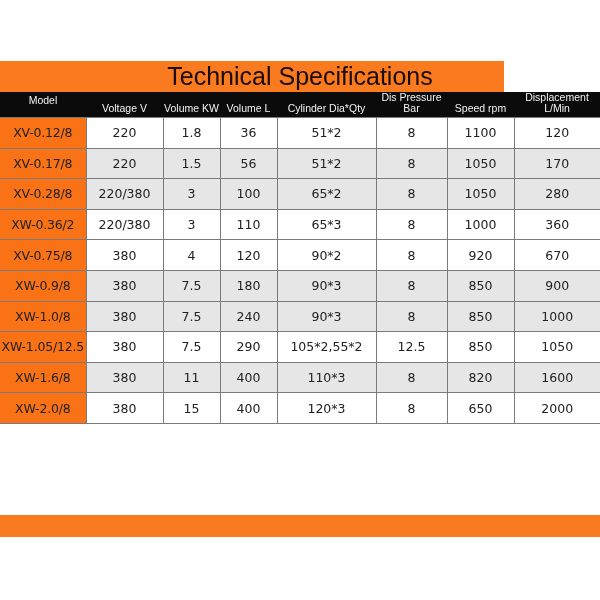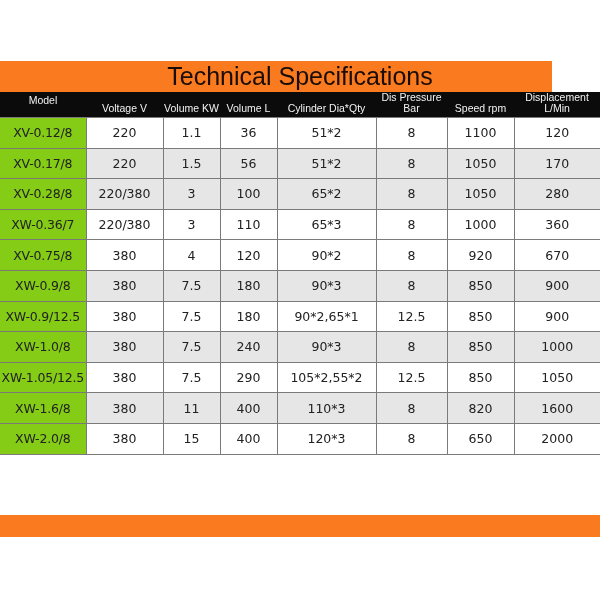--- a/index.html
+++ b/index.html
@@ -1,23 +1,23 @@
 <!DOCTYPE html>
 <html><head>
 <meta charset="utf-8">
 <style>
   html, body { margin: 0; padding: 0; background: #ffffff; }
   body { width: 600px; height: 600px; position: relative; overflow: hidden; font-family: "Liberation Sans", sans-serif; }
-  .title-band { position: absolute; left: 0; top: 61px; width: 552px; height: 31px; background: #f97a1f; }
+  .title-band { position: absolute; left: 0; top: 61px; width: 504px; height: 31px; background: #f97a1f; }
   .title-text { position: absolute; left: 0; top: 0; width: 600px; text-align: center; font-size: 25px; line-height: 31px; color: #1a0c06; padding-left: 0px; }
   table.spec { position: absolute; left: 0; top: 92px; width: 600px; border-collapse: collapse; table-layout: fixed; }
   table.spec th { background: #0b0b0b; color: #f2f2f2; font-weight: normal; font-size: 10.5px; line-height: 11px; height: 25px; padding: 0 1px; text-align: center; vertical-align: bottom; padding-bottom: 3px; box-sizing: border-box; white-space: nowrap; }
   table.spec th.model { vertical-align: middle; padding-bottom: 8px; }
   table.spec td { height: 30.6px; font-size: 13.5px; color: #222; text-align: center; border: 1px solid #7a7a7a; box-sizing: border-box; padding: 0; white-space: nowrap; font-family: "DejaVu Sans", sans-serif; font-size: 12.5px; }
-  table.spec td.model { background: #84cc16; border-left: none; letter-spacing: -0.2px; }
+  table.spec td.model { background: #f97316; border-left: none; letter-spacing: -0.2px; }
   table.spec tr.odd td:not(.model) { background: #ffffff; }
   table.spec tr.even td:not(.model) { background: #e6e6e6; }
   table.spec td:last-child { border-right: none; }
   .footer-band { position: absolute; left: 0; top: 515px; width: 600px; height: 22px; background: #f97a1f; }
 </style>
 </head>
 <body>
 
 <div class="title-band">
   <div class="title-text">Technical Specifications</div>
@@ -43,21 +43,21 @@
       <th><span>Cylinder Dia*Qty</span></th>
       <th><span>Dis Pressure</span><br><span>Bar</span></th>
       <th><span>Speed rpm</span></th>
       <th><span>Displacement</span><br><span>L/Min</span></th>
     </tr>
   </thead>
   <tbody id="spec-body">
       <tr class="odd">
         <td class="model">XV-0.12/8</td>
         <td>220</td>
-        <td>1.1</td>
+        <td>1.8</td>
         <td>36</td>
         <td>51*2</td>
         <td>8</td>
         <td>1100</td>
         <td>120</td>
       </tr>
       <tr class="even">
         <td class="model">XV-0.17/8</td>
         <td>220</td>
         <td>1.5</td>
@@ -71,21 +71,21 @@
         <td class="model">XV-0.28/8</td>
         <td>220/380</td>
         <td>3</td>
         <td>100</td>
         <td>65*2</td>
         <td>8</td>
         <td>1050</td>
         <td>280</td>
       </tr>
       <tr class="odd">
-        <td class="model">XW-0.36/7</td>
+        <td class="model">XW-0.36/2</td>
         <td>220/380</td>
         <td>3</td>
         <td>110</td>
         <td>65*3</td>
         <td>8</td>
         <td>1000</td>
         <td>360</td>
       </tr>
       <tr class="odd">
         <td class="model">XV-0.75/8</td>
@@ -97,30 +97,20 @@
         <td>920</td>
         <td>670</td>
       </tr>
       <tr class="even">
         <td class="model">XW-0.9/8</td>
         <td>380</td>
         <td>7.5</td>
         <td>180</td>
         <td>90*3</td>
         <td>8</td>
-        <td>850</td>
-        <td>900</td>
-      </tr>
-      <tr class="odd">
-        <td class="model">XW-0.9/12.5</td>
-        <td>380</td>
-        <td>7.5</td>
-        <td>180</td>
-        <td>90*2,65*1</td>
-        <td>12.5</td>
         <td>850</td>
         <td>900</td>
       </tr>
       <tr class="even">
         <td class="model">XW-1.0/8</td>
         <td>380</td>
         <td>7.5</td>
         <td>240</td>
         <td>90*3</td>
         <td>8</td>

